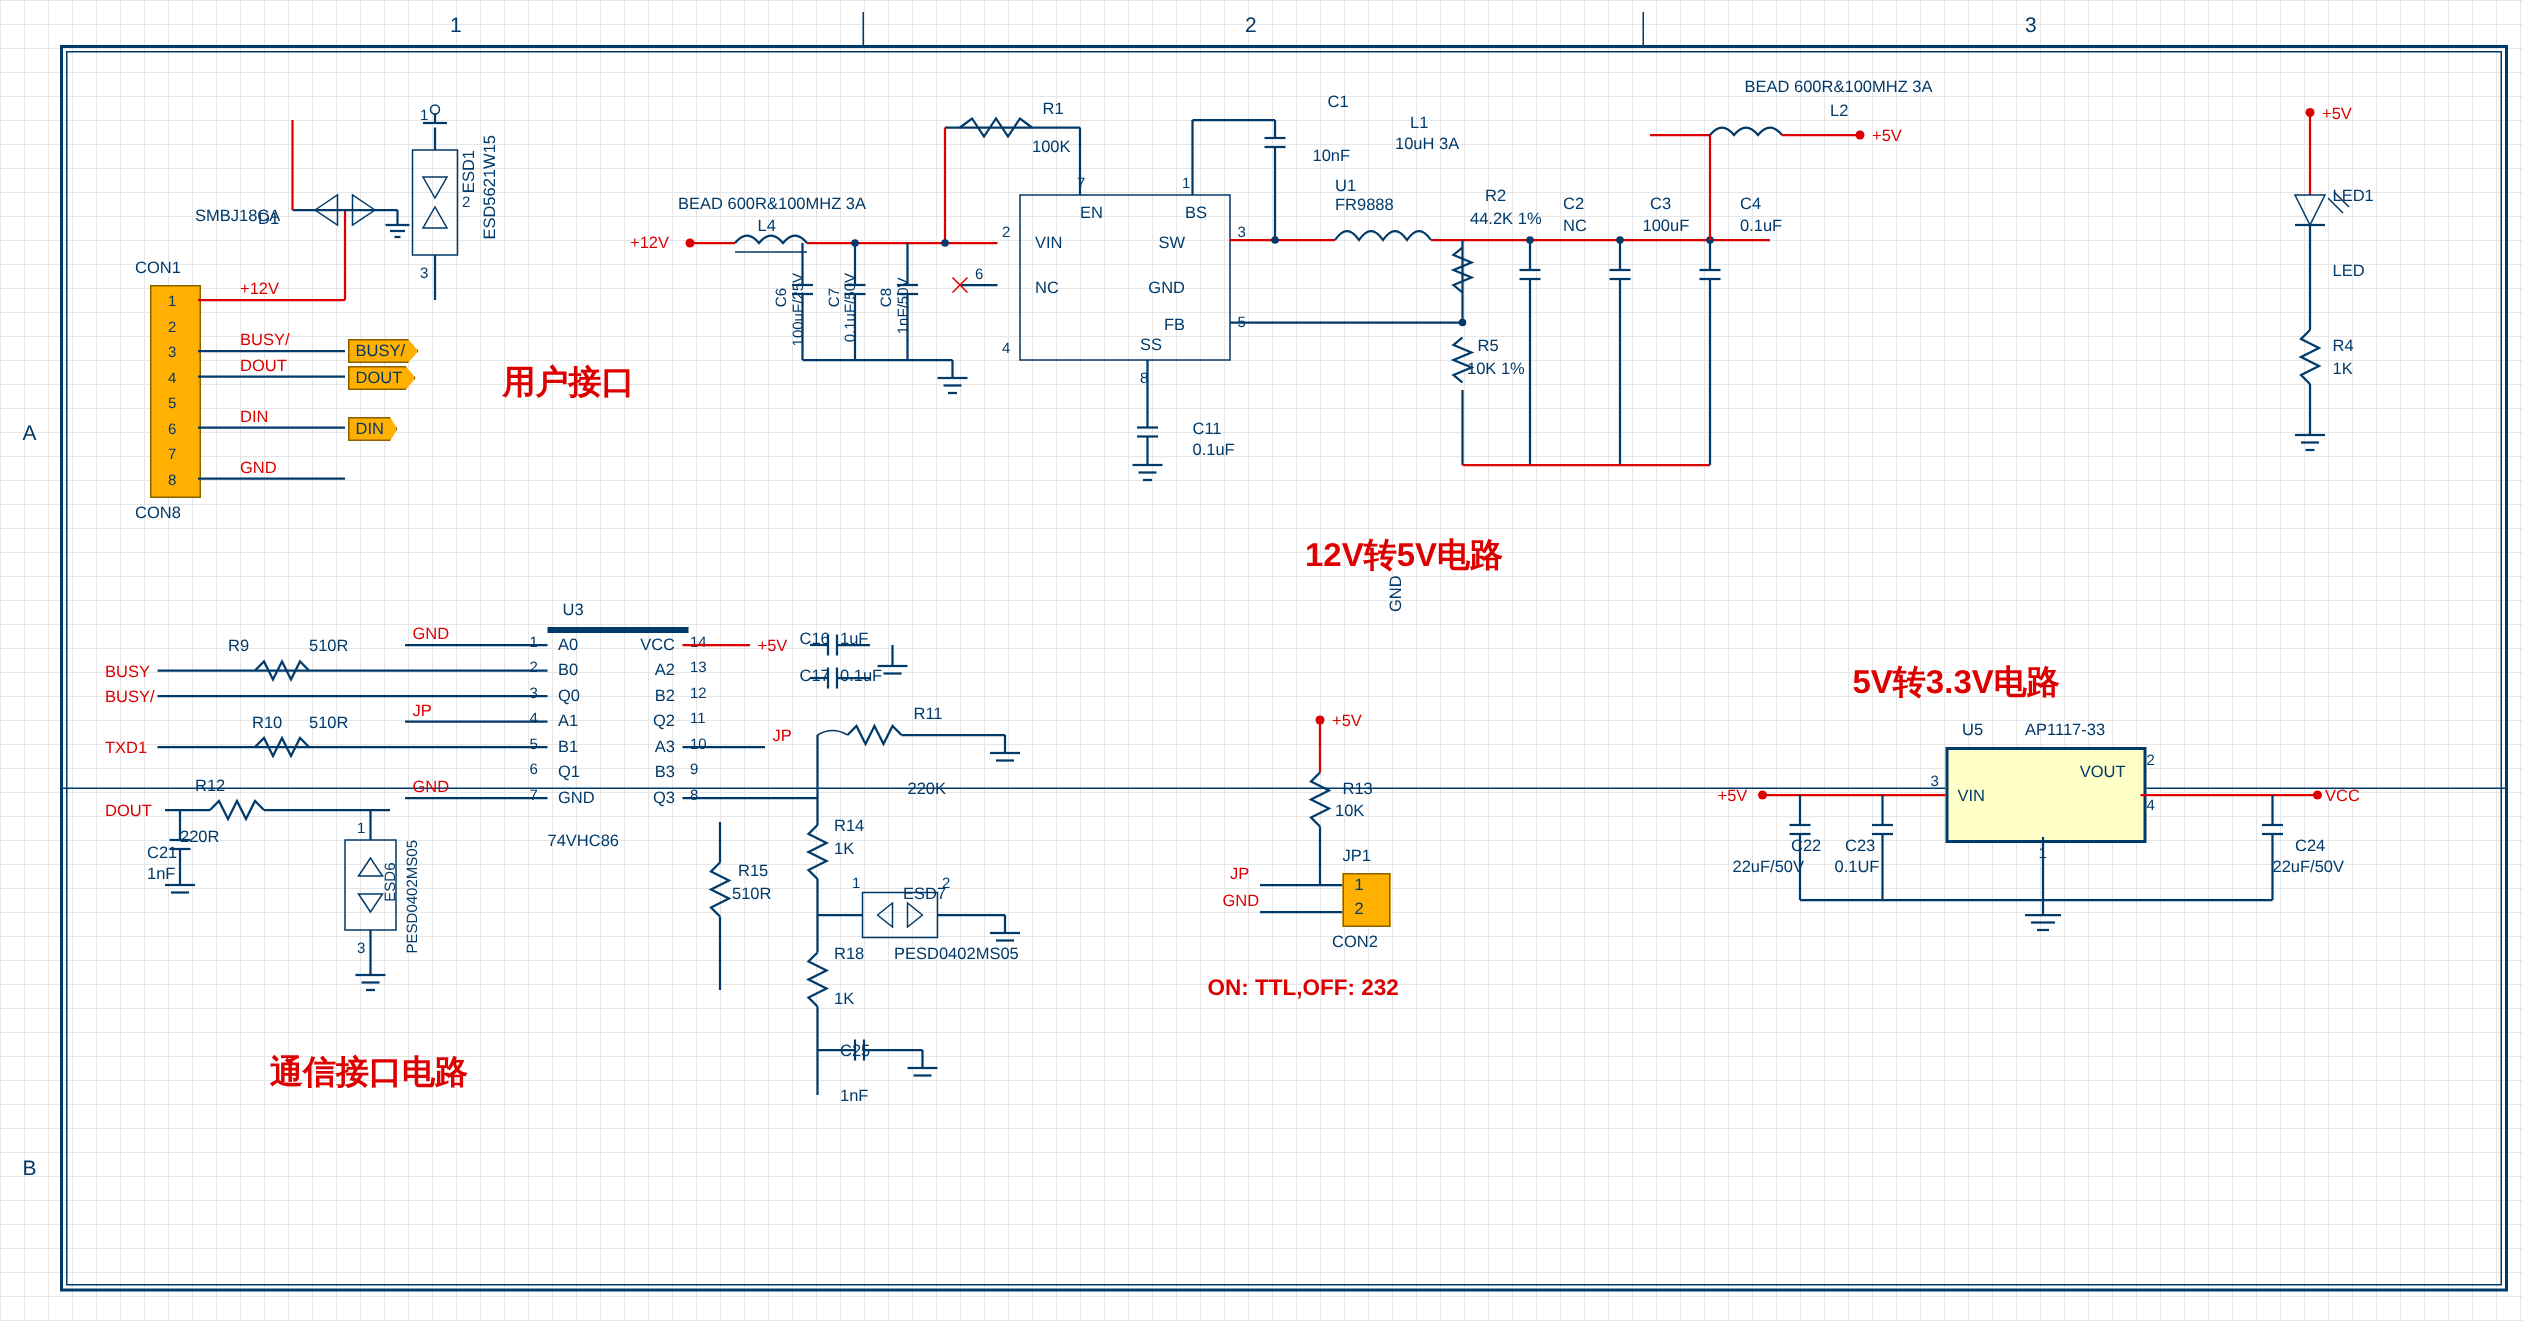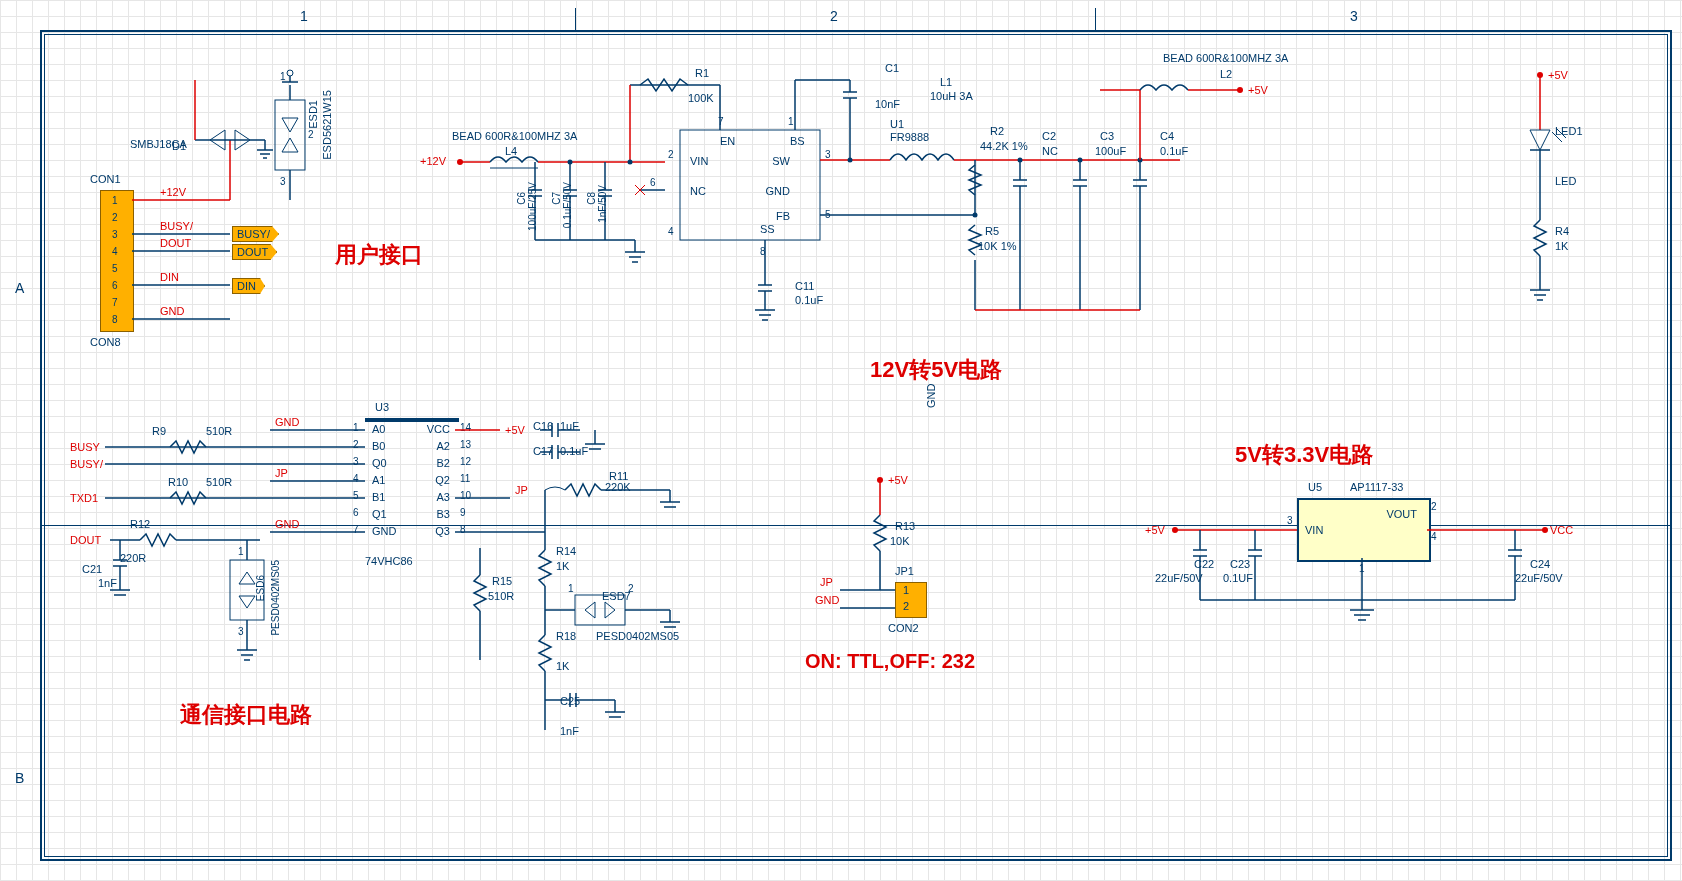--- a/index.html
+++ b/index.html
@@ -453,30 +453,30 @@
       <text x="168" y="235" class="pinTxt">3</text>
   </svg>
   <div class="abs small blue" style="left:375px;top:401px">U3</div>
   <div class="abs small blue" style="left:365px;top:555px">74VHC86</div>
   <div class="abs small blue" style="left:152px;top:425px">R9</div>
   <div class="abs small blue" style="left:206px;top:425px">510R</div>
   <div class="abs small blue" style="left:168px;top:476px">R10</div>
   <div class="abs small blue" style="left:206px;top:476px">510R</div>
   <div class="abs small blue" style="left:130px;top:518px">R12</div>
   <div class="abs small blue" style="left:120px;top:552px">220R</div>
-  <div class="abs small blue" style="left:82px;top:563px">C21</div>
+  <div class="abs small blue" style="left:98px;top:563px">C21</div>
   <div class="abs small blue" style="left:98px;top:577px">1nF</div>
   <div class="abs tiny blue rot" style="left:255px;top:575px">ESD6</div>
   <div class="abs tiny blue rot" style="left:270px;top:560px">PESD0402MS05</div>
   <div class="abs small blue" style="left:533px;top:420px">C16</div>
   <div class="abs small blue" style="left:560px;top:420px">1uF</div>
   <div class="abs small blue" style="left:533px;top:445px">C17</div>
   <div class="abs small blue" style="left:560px;top:445px">0.1uF</div>
   <div class="abs small blue" style="left:609px;top:470px">R11</div>
-  <div class="abs small blue" style="left:605px;top:481px">220K</div>
+  <div class="abs small blue" style="left:605px;top:520px">220K</div>
   <div class="abs small blue" style="left:556px;top:545px">R14</div>
   <div class="abs small blue" style="left:556px;top:560px">1K</div>
   <div class="abs small blue" style="left:492px;top:575px">R15</div>
   <div class="abs small blue" style="left:488px;top:590px">510R</div>
   <div class="abs small blue" style="left:602px;top:590px">ESD7</div>
   <div class="abs small blue" style="left:596px;top:630px">PESD0402MS05</div>
   <div class="abs small blue" style="left:556px;top:630px">R18</div>
   <div class="abs small blue" style="left:556px;top:660px">1K</div>
   <div class="abs small blue" style="left:560px;top:695px">C25</div>
   <div class="abs small blue" style="left:560px;top:725px">1nF</div>
@@ -494,21 +494,21 @@
     <line x1="0" y1="138" x2="55" y2="138" class="wireB"></line>
       <text x="-25" y="134" class="netTxt">GND</text>
   </svg>
   <div class="conn" style="left:895px;top:582px;width:30px;height:34px"></div>
   <div class="abs small blue" style="left:903px;top:584px">1</div>
   <div class="abs small blue" style="left:903px;top:600px">2</div>
   <div class="abs small blue" style="left:895px;top:565px">JP1</div>
   <div class="abs small blue" style="left:888px;top:622px">CON2</div>
   <div class="abs small blue" style="left:895px;top:520px">R13</div>
   <div class="abs small blue" style="left:890px;top:535px">10K</div>
-  <div class="abs redB" style="left:805px;top:650px;font-size:20px">ON: TTL,OFF: 232</div>
+  <div class="abs redB" style="left:805px;top:650px;font-size:15px">ON: TTL,OFF: 232</div>
 
   <div class="ic" style="left:1297px;top:498px;width:130px;height:60px"></div>
   <svg style="left:1145px;top:480px" width="430" height="200">
     <text x="0" y="54" class="netTxt">+5V</text>
       <circle cx="30" cy="50" r="3" fill="#d00"></circle>
     <line x1="30" y1="50" x2="152" y2="50" class="wireR"></line>
     <text x="160" y="54" class="lbl">VIN</text>
     <text x="272" y="38" class="lbl" text-anchor="end">VOUT</text>
     <text x="214" y="72" class="lbl rot">GND</text>
     <text x="142" y="44" class="pinTxt">3</text>

